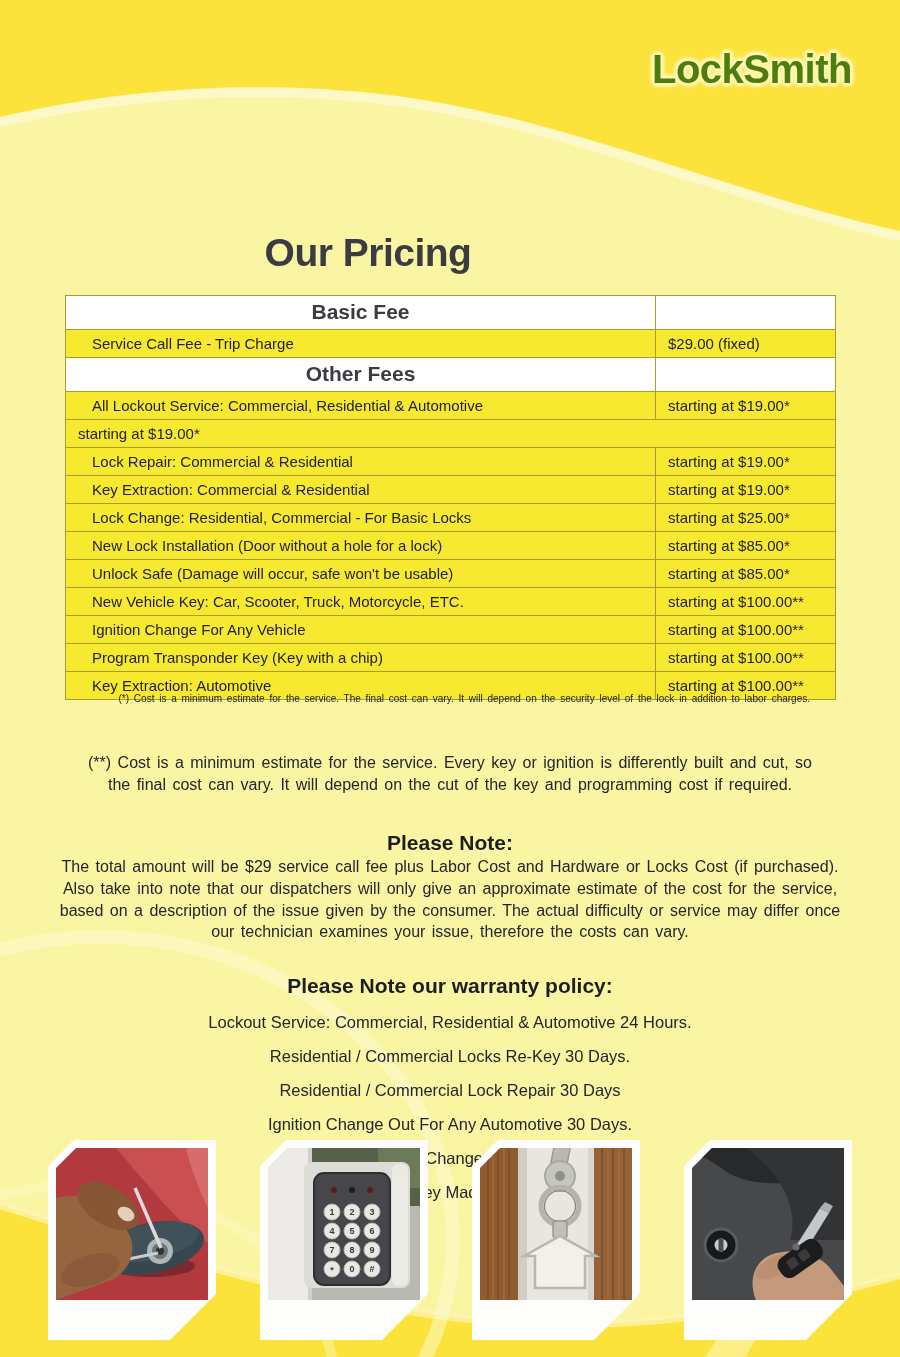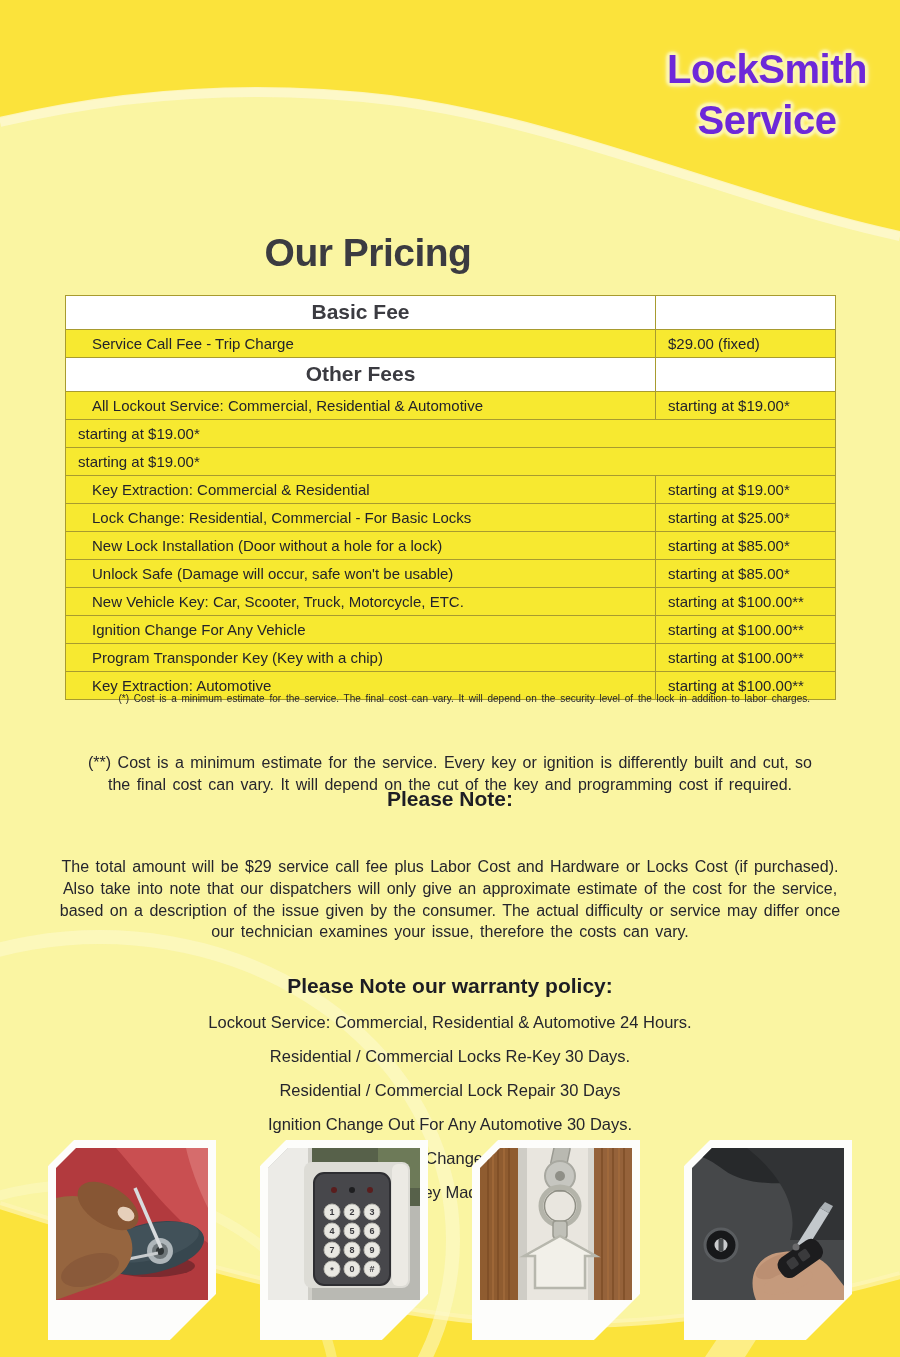--- a/index.html
+++ b/index.html
@@ -14,22 +14,22 @@
   .wave-bottom { bottom:0; height:160px; }
   .swirl {
     position:absolute; border-radius:50%; z-index:0; pointer-events:none;
     border:14px solid rgba(253,249,208,0.55);
   }
   .swirl.a { left:-260px; top:930px; width:720px; height:620px; }
   .swirl.b { left:-180px; top:1180px; width:520px; height:420px; border-width:10px; opacity:.7; }
   
   .logo {
     position:absolute; top:44px; right:18px; width:230px; z-index:2;
-    text-align:center; font-weight:bold; font-size:40px; line-height:1.27;
-    color:#6d28d9; letter-spacing:-0.5px;
+    text-align:left; font-weight:bold; font-size:40px; line-height:1.27;
+    color:#4d7c0f; letter-spacing:-0.5px;
     text-shadow:
       0 0 5px #fdf6ae, 0 0 9px #fdf6ae,
       2px 2px 3px #fdf6ae, -2px -2px 3px #fdf6ae,
       2px -2px 3px #fdf6ae, -2px 2px 3px #fdf6ae,
       3px 0 3px #fdf6ae, -3px 0 3px #fdf6ae,
       0 3px 3px #fdf6ae, 0 -3px 3px #fdf6ae;
   }
   
   .page-title {
     position:absolute; top:231px; left:0; width:736px; z-index:2;
@@ -48,21 +48,21 @@
   .sec-header { background:#ffffff; }
   .sec-header .c1 {
     text-align:center; font-weight:bold; font-size:21px; color:#3b3b41;
     padding:4px 0 5px 0;
   }
   .fee-row { background:#f7e930; font-size:15px; color:#23232b; }
   .fee-row .c1 { padding:5px 20px 5px 26px; }
   .fee-row .c2 { padding:5px 24px 5px 12px; }
   .footnote1 { position:absolute; top:692px; left:90px; width:720px; font-size:10px; line-height:1.33; word-spacing:2px; text-align:right; }
   .footnote2 { position:absolute; top:752px; left:80px; width:740px; font-size:16px; line-height:1.37; word-spacing:2px; text-align:center; }
-  .note-heading { position:absolute; top:787px; left:0; width:900px; text-align:center; font-size:21px; font-weight:bold; color:#1d1d24; }
+  .note-heading { position:absolute; top:831px; left:0; width:900px; text-align:center; font-size:21px; font-weight:bold; color:#1d1d24; }
   .note-body { position:absolute; top:856px; left:55px; width:790px; font-size:16px; line-height:1.36; word-spacing:2px; text-align:center; }
   .warranty-heading { position:absolute; top:974px; left:0; width:900px; text-align:center; font-size:21px; font-weight:bold; color:#1d1d24; }
   .warranty-list { position:absolute; top:999px; left:100px; width:700px; text-align:center; font-size:16.5px; line-height:22px; }
   .warranty-list div { margin:12px; }
   
   .cards {
     position:absolute; top:1140px; left:0; width:900px; z-index:1;
     display:flex; justify-content:center; gap:44px;
   }
   .card {
@@ -90,21 +90,20 @@
     <path d="M0,160 H900 V78 C770,114 640,132 520,126 C360,118 170,62 0,8 Z" fill="#fbe33b"></path>
     <path d="M0,8 C170,62 360,118 520,126 C640,132 770,114 900,78" fill="none" stroke="#fdf5b5" stroke-width="8" opacity="0.7"></path>
     <polygon points="705,160 788,36 824,36 745,160" fill="#fdf1a0" opacity="0.75"></polygon>
   </svg>
 
   <div class="swirl a"></div>
   <div class="swirl b"></div>
 
   <div class="logo">
     <div>LockSmith</div>
-    <div>Service</div>
   </div>
 
   <div class="page-title">Our Pricing</div>
 
   <div class="price-table">
     <div class="trow sec-header">
       <div class="c1">Basic Fee</div>
       <div class="c2"></div>
     </div>
     <div class="trow fee-row">
@@ -116,20 +115,21 @@
       <div class="c2"></div>
     </div>
     <div class="trow fee-row">
       <div class="c1">All Lockout Service: Commercial, Residential &amp; Automotive</div>
       <div class="c2">starting at $19.00*</div>
     </div>
     <div class="trow fee-row">
       <div class="c2">starting at $19.00*</div>
     </div>
     <div class="trow fee-row">
+      <div class="c1">Lock Repair: Commercial &amp; Residential</div>
       <div class="c2">starting at $19.00*</div>
     </div>
     <div class="trow fee-row">
       <div class="c1">Key Extraction: Commercial &amp; Residential</div>
       <div class="c2">starting at $19.00*</div>
     </div>
     <div class="trow fee-row">
       <div class="c1">Lock Change: Residential, Commercial - For Basic Locks</div>
       <div class="c2">starting at $25.00*</div>
     </div>

